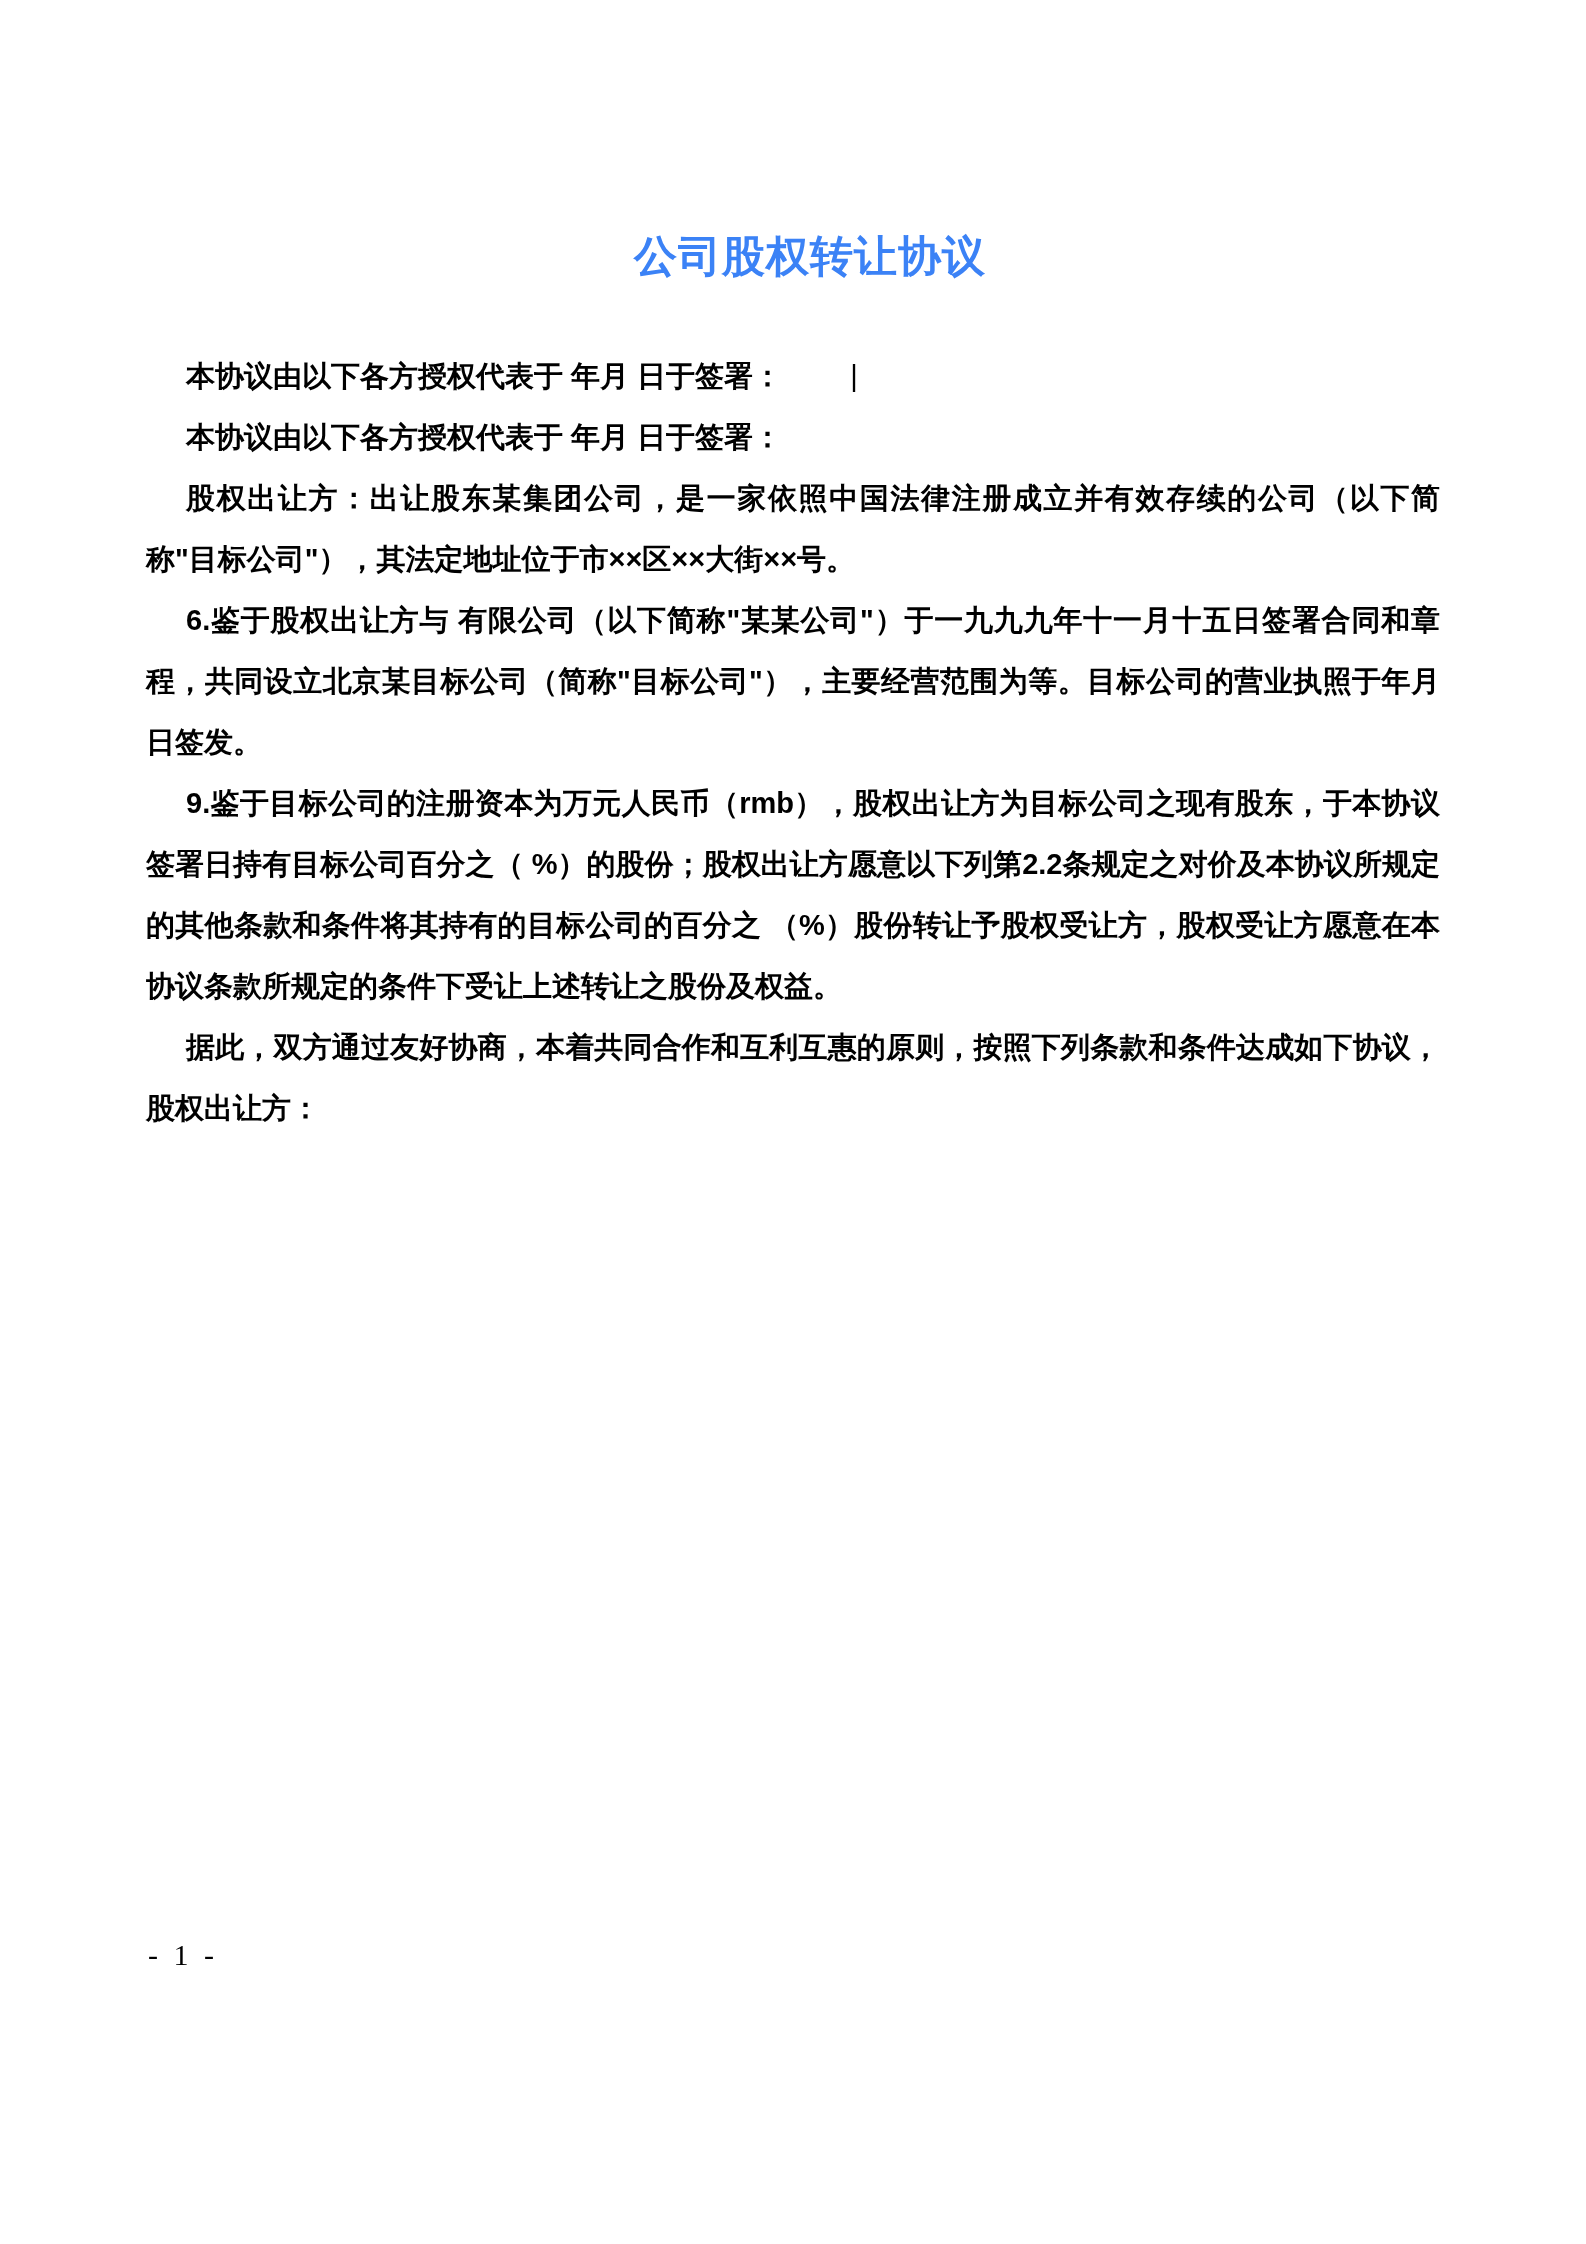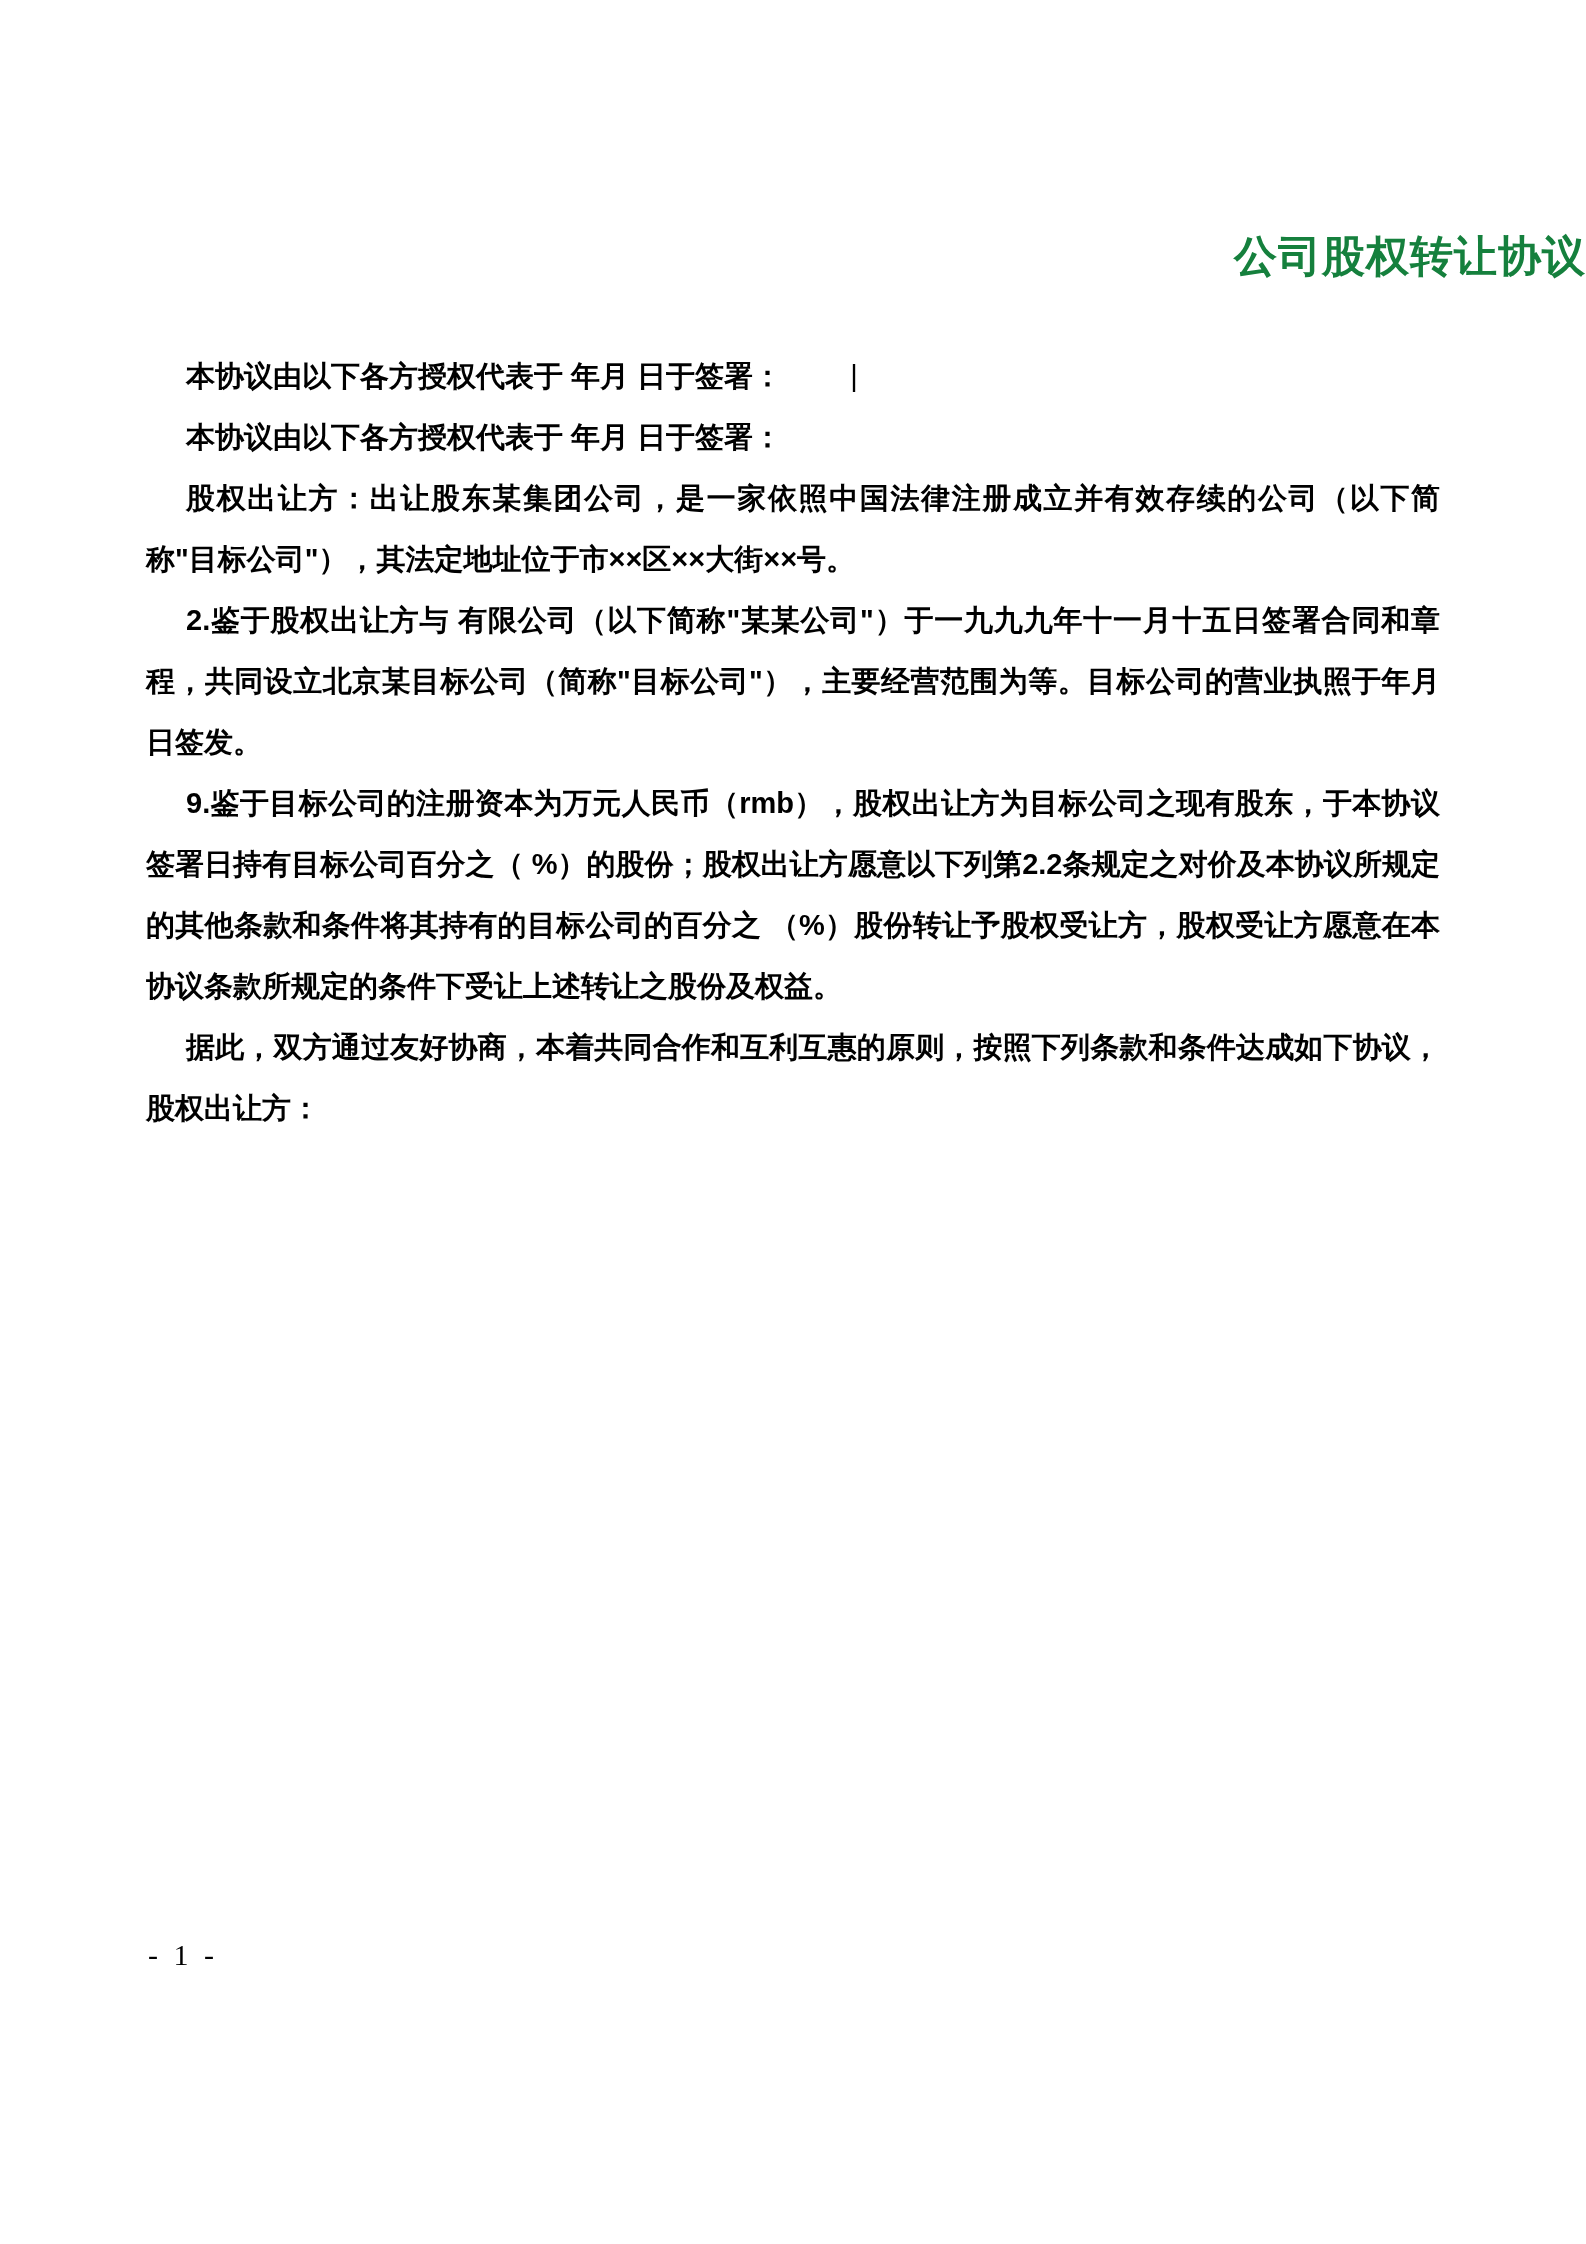--- a/index.html
+++ b/index.html
@@ -11,24 +11,24 @@
   }
   .page {
     position: relative;
     width: 1586px;
     height: 2244px;
     background: #ffffff;
     overflow: hidden;
   }
   .doc-title {
     margin-top: 228px;
-    text-align: right;
+    text-align: center;
     font-size: 43px;
     font-weight: 700;
-    color: #15803d;
+    color: #3b82f6;
     letter-spacing: 1px;
     margin-left: 34px;
   }
   .doc-body {
     margin: 60px 96px 0 146px;
     width: 1294px;
     color: #000000;
   }
   .para {
     font-size: 29px;
@@ -65,21 +65,21 @@
   <div class="doc-body">
 
     <p class="para"><span>本协议由以下各方授权代表于 年月 日于签署：</span><span class="cursor">|</span></p>
 
     <p class="para">本协议由以下各方授权代表于 年月 日于签署：</p>
 
 
     <p class="para">股权出让方：出让股东某集团公司，是一家依照中国法律注册成立并有效存续的公司（以下简称"目标公司"），其法定地址位于市××区××大街××号。</p>
 
 
-    <p class="para">2.鉴于股权出让方与 有限公司（以下简称"某某公司"）于一九九九年十一月十五日签署合同和章程，共同设立北京某目标公司（简称"目标公司"），主要经营范围为等。目标公司的营业执照于年月日签发。</p>
+    <p class="para">6.鉴于股权出让方与 有限公司（以下简称"某某公司"）于一九九九年十一月十五日签署合同和章程，共同设立北京某目标公司（简称"目标公司"），主要经营范围为等。目标公司的营业执照于年月日签发。</p>
 
     <p class="para">9.鉴于目标公司的注册资本为万元人民币（rmb），股权出让方为目标公司之现有股东，于本协议签署日持有目标公司百分之（ %）的股份；股权出让方愿意以下列第2.2条规定之对价及本协议所规定的其他条款和条件将其持有的目标公司的百分之 （%）股份转让予股权受让方，股权受让方愿意在本协议条款所规定的条件下受让上述转让之股份及权益。</p>
 
     <p class="para">据此，双方通过友好协商，本着共同合作和互利互惠的原则，按照下列条款和条件达成如下协议，股权出让方：</p>
 
 
   </div>
 
   <div class="page-number">- 1 -</div>
 

